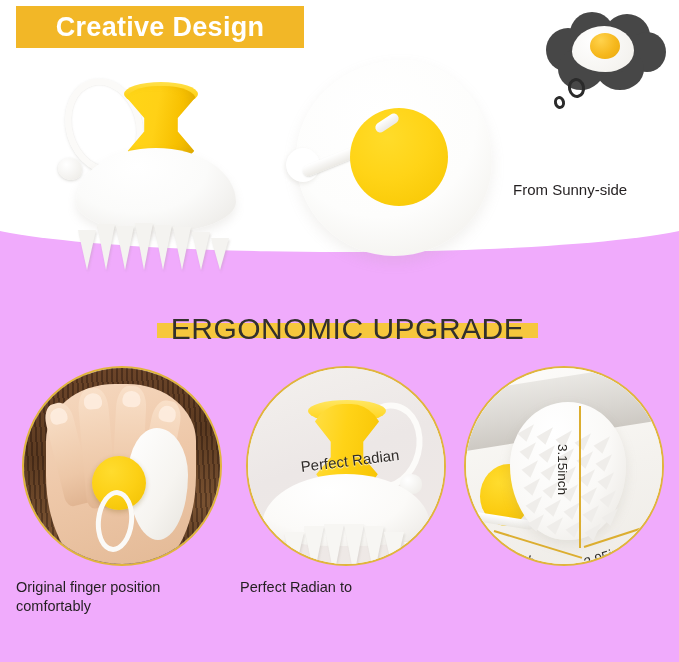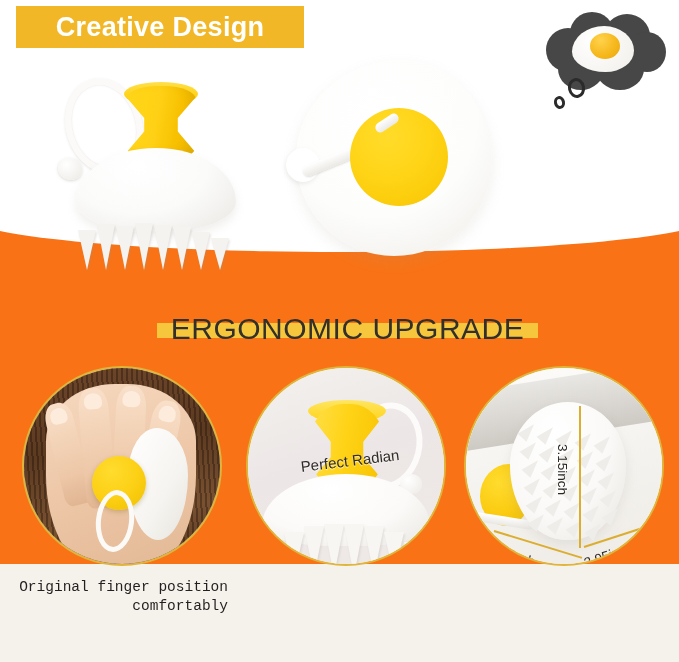--- a/index.html
+++ b/index.html
@@ -4,22 +4,22 @@
 <style>
   * { box-sizing: border-box; margin: 0; padding: 0; }
   html, body {
     width: 679px; height: 662px;
     font-family: "Liberation Sans", sans-serif;
     background: #f5f2ec;
     overflow: hidden;
   }
   #page {
     position: relative;
-    width: 679px; height: 564px;
-    background: #f97316;
+    width: 679px; height: 662px;
+    background: #f0abfc;
   }
 
   
   .top-panel {
     position: absolute; left: 0; top: 0;
     width: 679px; height: 300px;
     overflow: hidden;
   }
   .top-panel-bg {
     position: absolute; left: -5%; top: 0;
@@ -210,25 +210,24 @@
     position: relative;
     width: 200px; height: 200px;
     margin: 0 auto;
     border-radius: 50%;
     border: 2px solid #e0b53c;
     overflow: hidden;
     background: #fbfaf7;
   }
   .f-cap {
     margin-top: 12px;
-    text-align: right;
+    text-align: left;
     color: #231f20;
     font-size: 14.5px;
     line-height: 19px;
-    font-family: Liberation Mono, monospace;
   }
 
   
   .hair-bg {
     position: absolute; inset: 0;
     background:
       repeating-linear-gradient(86deg, rgba(60,36,22,.55) 0px, rgba(60,36,22,.55) 2px, rgba(118,78,48,.35) 2px, rgba(118,78,48,.35) 5px),
       linear-gradient(170deg, #6b4328 0%, #4e3018 40%, #7a5331 72%, #4a2d17 100%);
   }
   .palm {
@@ -427,20 +426,21 @@
           <b style="left: 56px; top: 40px; width: 48px; height: 42px;"></b>
           <b style="left: 40px; top: 24px; width: 52px; height: 44px;"></b>
         </div>
       <div class="egg-white"></div>
       <div class="egg-yolk"></div>
       <div class="dot-big"></div>
       <div class="dot-small"></div>
     </div>
 
     <div class="inspiration">
+      <div>From Sunny-side</div>
     </div>
   </div>
 
   <div class="ergo-wrap">
     <div class="ergo-inner">
       <div class="ergo-bar"></div>
       <div class="ergo-text">ERGONOMIC UPGRADE</div>
     </div>
   </div>
 
@@ -486,20 +486,21 @@
             <i style="left: 40px; border-top-width: 50px;"></i>
             <i style="left: 60px; border-top-width: 52px;"></i>
             <i style="left: 80px; border-top-width: 52px;"></i>
             <i style="left: 100px; border-top-width: 50px;"></i>
             <i style="left: 120px; border-top-width: 44px;"></i>
             <i style="left: 140px; border-top-width: 34px;"></i>
           </div>
         <div class="radian-label">Perfect Radian</div>
       </div>
       <div class="f-cap">
+        <div>Perfect Radian to</div>
       </div>
     </div>
 
     <div class="feature f3">
       <div class="circle">
         <div class="c3-bg"></div>
         <div class="c3-counter"></div>
         <div class="c3-yolk"></div>
         <div class="c3-strap"></div>
         <div class="c3-dome"></div>

